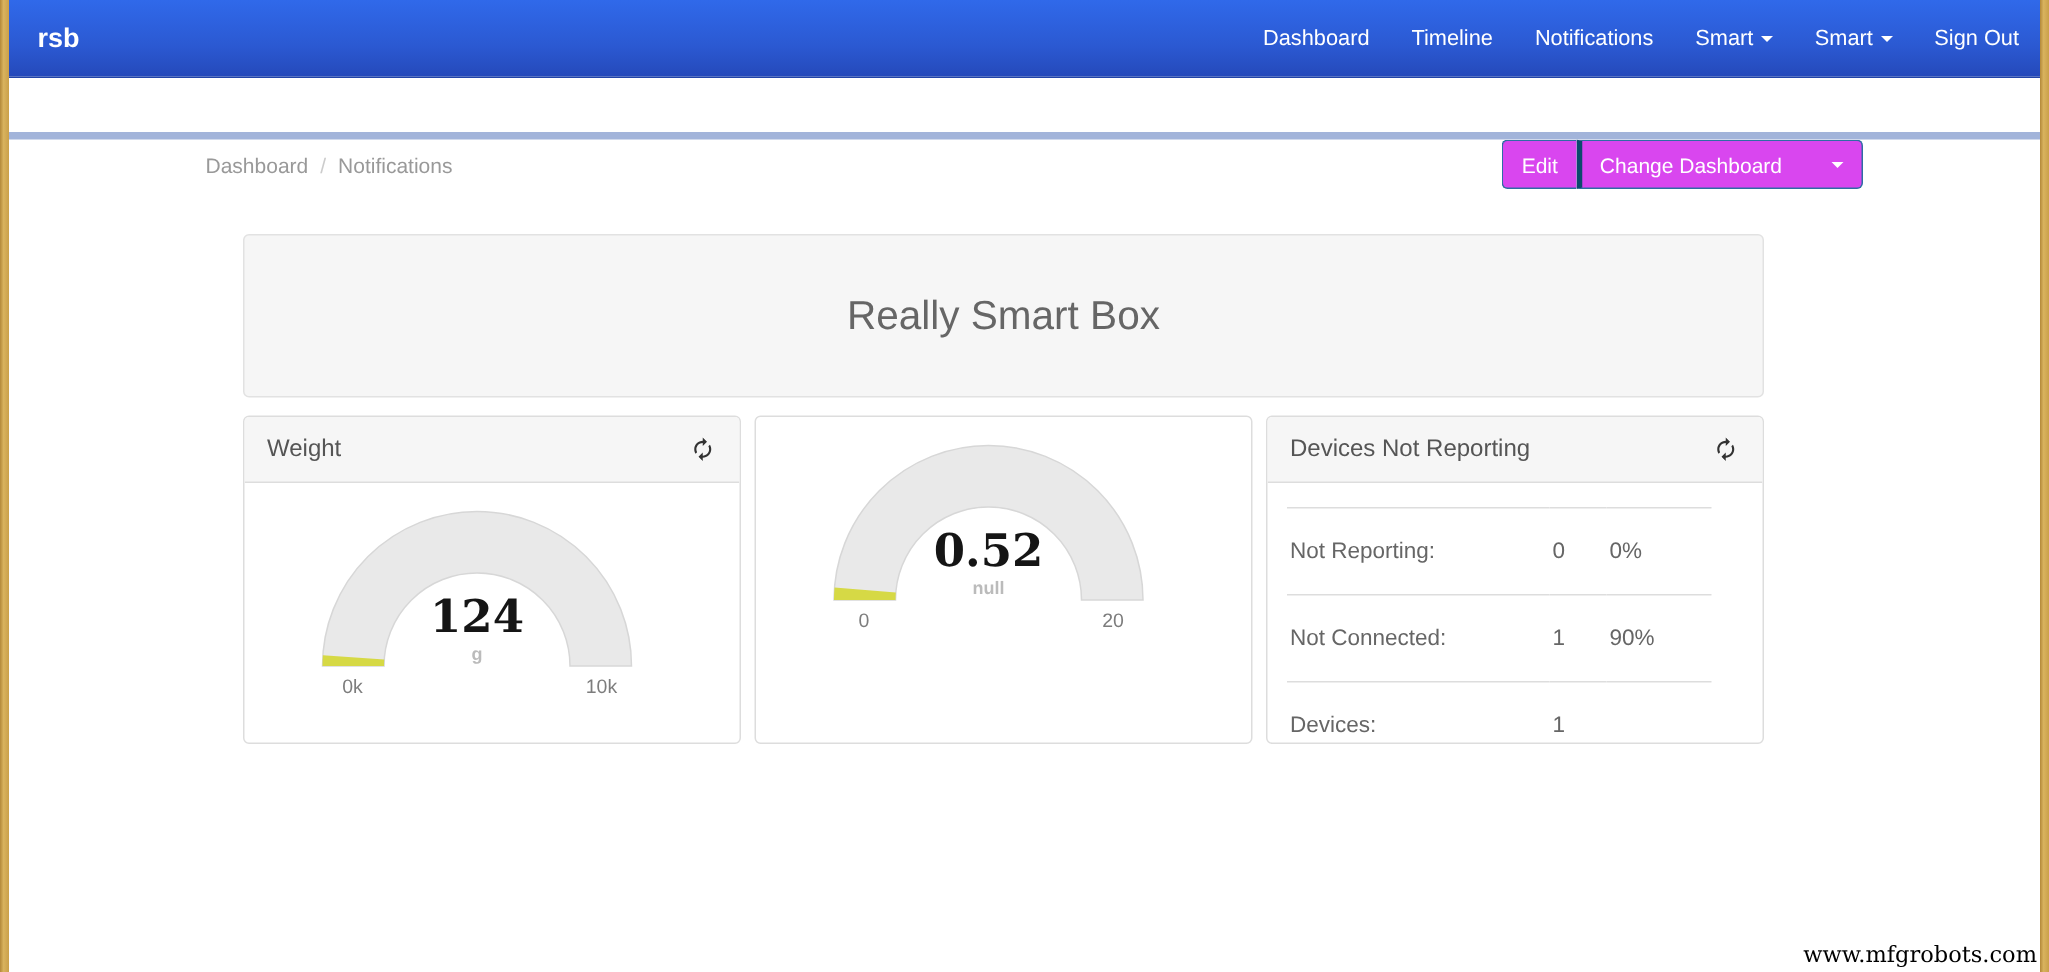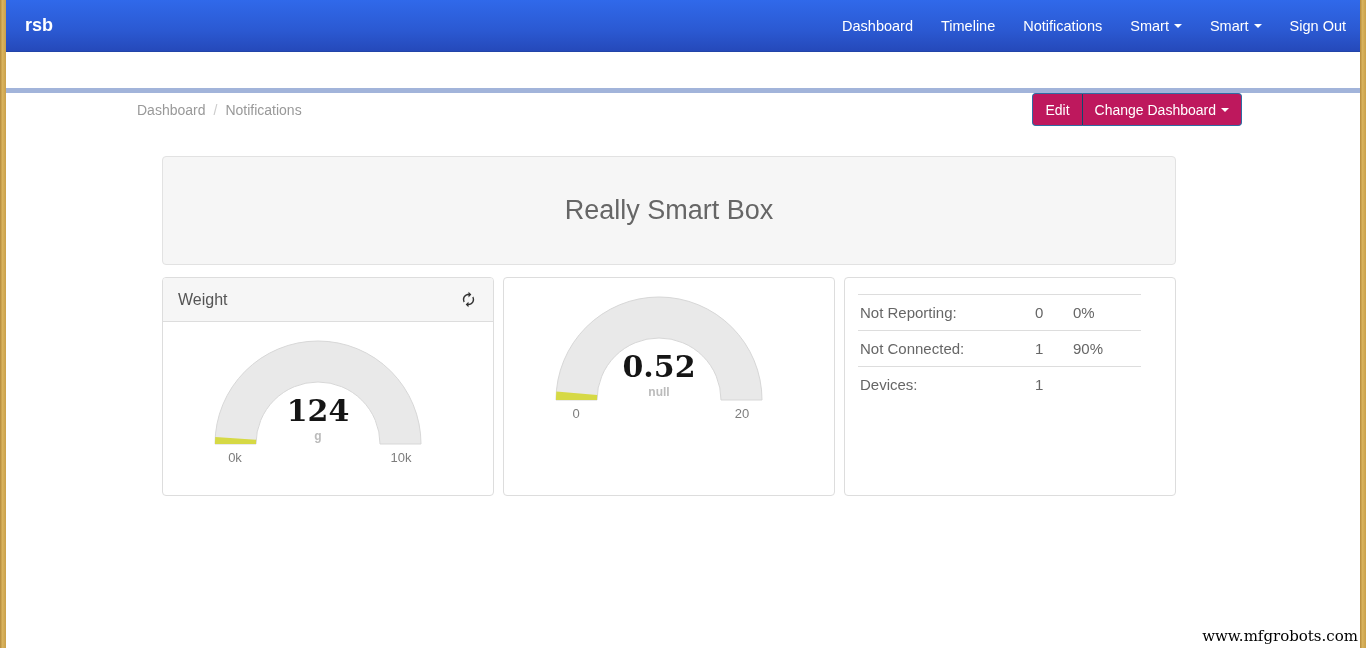--- a/index.html
+++ b/index.html
@@ -35,26 +35,26 @@
   .divider-bar { position: absolute; left: 6px; right: 6px; top: 88px; height: 5px; background: #a2b4da; z-index: 1; }
 
   
   .breadcrumb { position: absolute; left: 137px; top: 102px; font-size: 14px; color: #999; z-index: 2; }
   .breadcrumb .sep { color: #ccc; padding: 0 8px; }
   .crumb-link { cursor: pointer; }
 
   
   .btn-group { position: absolute; top: 93px; right: 124px; display: flex; z-index: 5; }
   .btn {
-    background: #be185d; border: 1px solid #2e6da4; color: #fff;
+    background: #d946ef; border: 1px solid #2e6da4; color: #fff;
     font-size: 14px; font-family: "Liberation Sans", sans-serif;
     height: 33px; display: flex; align-items: center; padding: 0 12px; cursor: pointer;
   }
   .btn-edit { border-radius: 4px 0 0 4px; border-right: none; }
-  .btn-change { border-radius: 0 4px 4px 0; border-left: 1px solid #0c4a6e; }
+  .btn-change { border-radius: 0 4px 4px 0; border-left: 4px solid #0c4a6e; gap: 28px; }
 
   
   .main { position: absolute; left: 162px; top: 156px; width: 1014px; z-index: 2; }
 
   .title-panel {
     height: 109px; background: #f6f6f6; border: 1px solid #e2e2e2; border-radius: 4px;
     display: flex; align-items: center; justify-content: center; margin-bottom: 12px;
   }
   .title-panel-text { font-size: 27px; color: #666; }
 
@@ -70,21 +70,21 @@
   .panel-title { font-size: 16px; color: #555; }
   .refresh-btn { width: 18px; height: 18px; cursor: pointer; display: flex; align-items: center; }
   .refresh-btn svg { width: 17px; height: 17px; fill: #333; }
 
   .gauge-wrap { margin: 10px 0 0 45px; }
   .gauge-value { font-family: "DejaVu Serif", serif; font-size: 30px; font-weight: bold; fill: #151515; }
   .gauge-units { font-size: 12px; font-weight: bold; fill: #bbb; font-family: "Liberation Sans", sans-serif; }
   .gauge-minmax { font-size: 13px; fill: #7d7d7d; font-family: "Liberation Sans", sans-serif; }
 
   .stats-table { margin: 16px 15px 0 13px; width: 283px; border-collapse: collapse; }
-  .stats-table td { border-top: 1px solid #ddd; padding: 9px 2px; font-size: 15px; color: #666; }
+  .stats-table td { border-top: 1px solid #ddd; padding: 20px 2px; font-size: 15px; color: #666; }
   .stats-table td.c-num { width: 38px; }
   .stats-table td.c-pct { width: 70px; }
 
   .watermark {
     position: absolute; right: 8px; bottom: 3px; z-index: 60;
     font-family: "DejaVu Serif", serif; font-size: 15px; color: #000;
   }
 </style>
 </head>
 <body>
@@ -168,20 +168,28 @@
           <path class="g-val" d="M 7 112 A 103 103 0 0 1 7.343409412494921 103.59616700847977 L 48.20671246189015 106.94138208277423 A 62 62 0 0 0 48 112 Z" fill="#d6d945"></path>
           <text class="gauge-value" x="110" y="89" text-anchor="middle">0.52</text>
           <text class="gauge-units" x="110" y="108" text-anchor="middle">null</text>
           <text class="gauge-minmax" x="27" y="130" text-anchor="middle">0</text>
           <text class="gauge-minmax" x="193" y="130" text-anchor="middle">20</text>
         </svg>
       </div>
     </section>
 
     <section class="panel">
+      <div class="panel-heading">
+        <span class="panel-title">Devices Not Reporting</span>
+        <span class="refresh-btn">
+          <svg viewBox="0 0 24 24">
+              <path d="M12 6v3l4-4-4-4v3c-4.42 0-8 3.58-8 8 0 1.57.46 3.03 1.24 4.26L6.7 14.8c-.45-.83-.7-1.79-.7-2.8 0-3.31 2.69-6 6-6zm6.76 1.74L17.3 9.2c.44.84.7 1.79.7 2.8 0 3.31-2.69 6-6 6v-3l-4 4 4 4v-3c4.42 0 8-3.58 8-8 0-1.57-.46-3.03-1.24-4.26z"></path>
+            </svg>
+        </span>
+      </div>
       <table class="stats-table">
         <tbody>
           <tr>
             <td>Not Reporting:</td>
             <td class="c-num">0</td>
             <td class="c-pct">0%</td>
           </tr>
           <tr>
             <td>Not Connected:</td>
             <td class="c-num">1</td>

